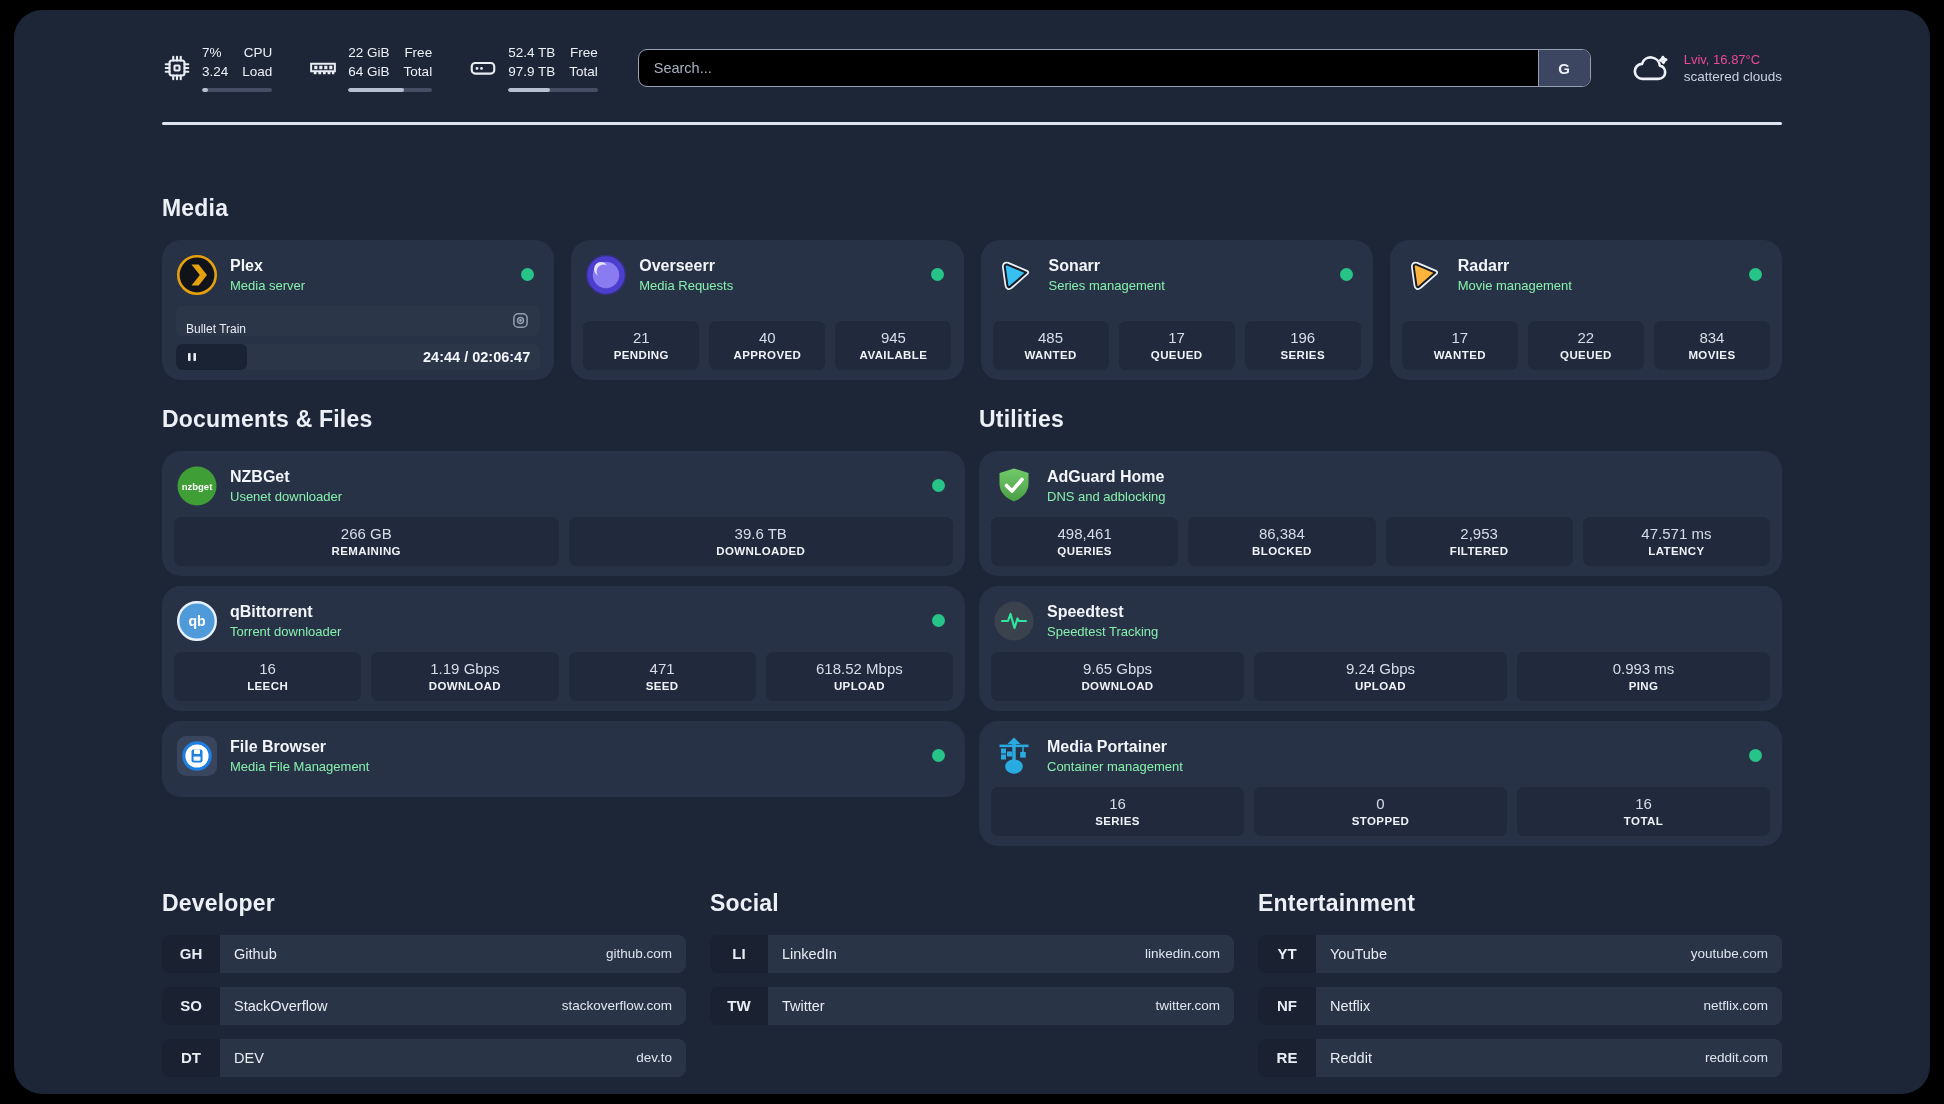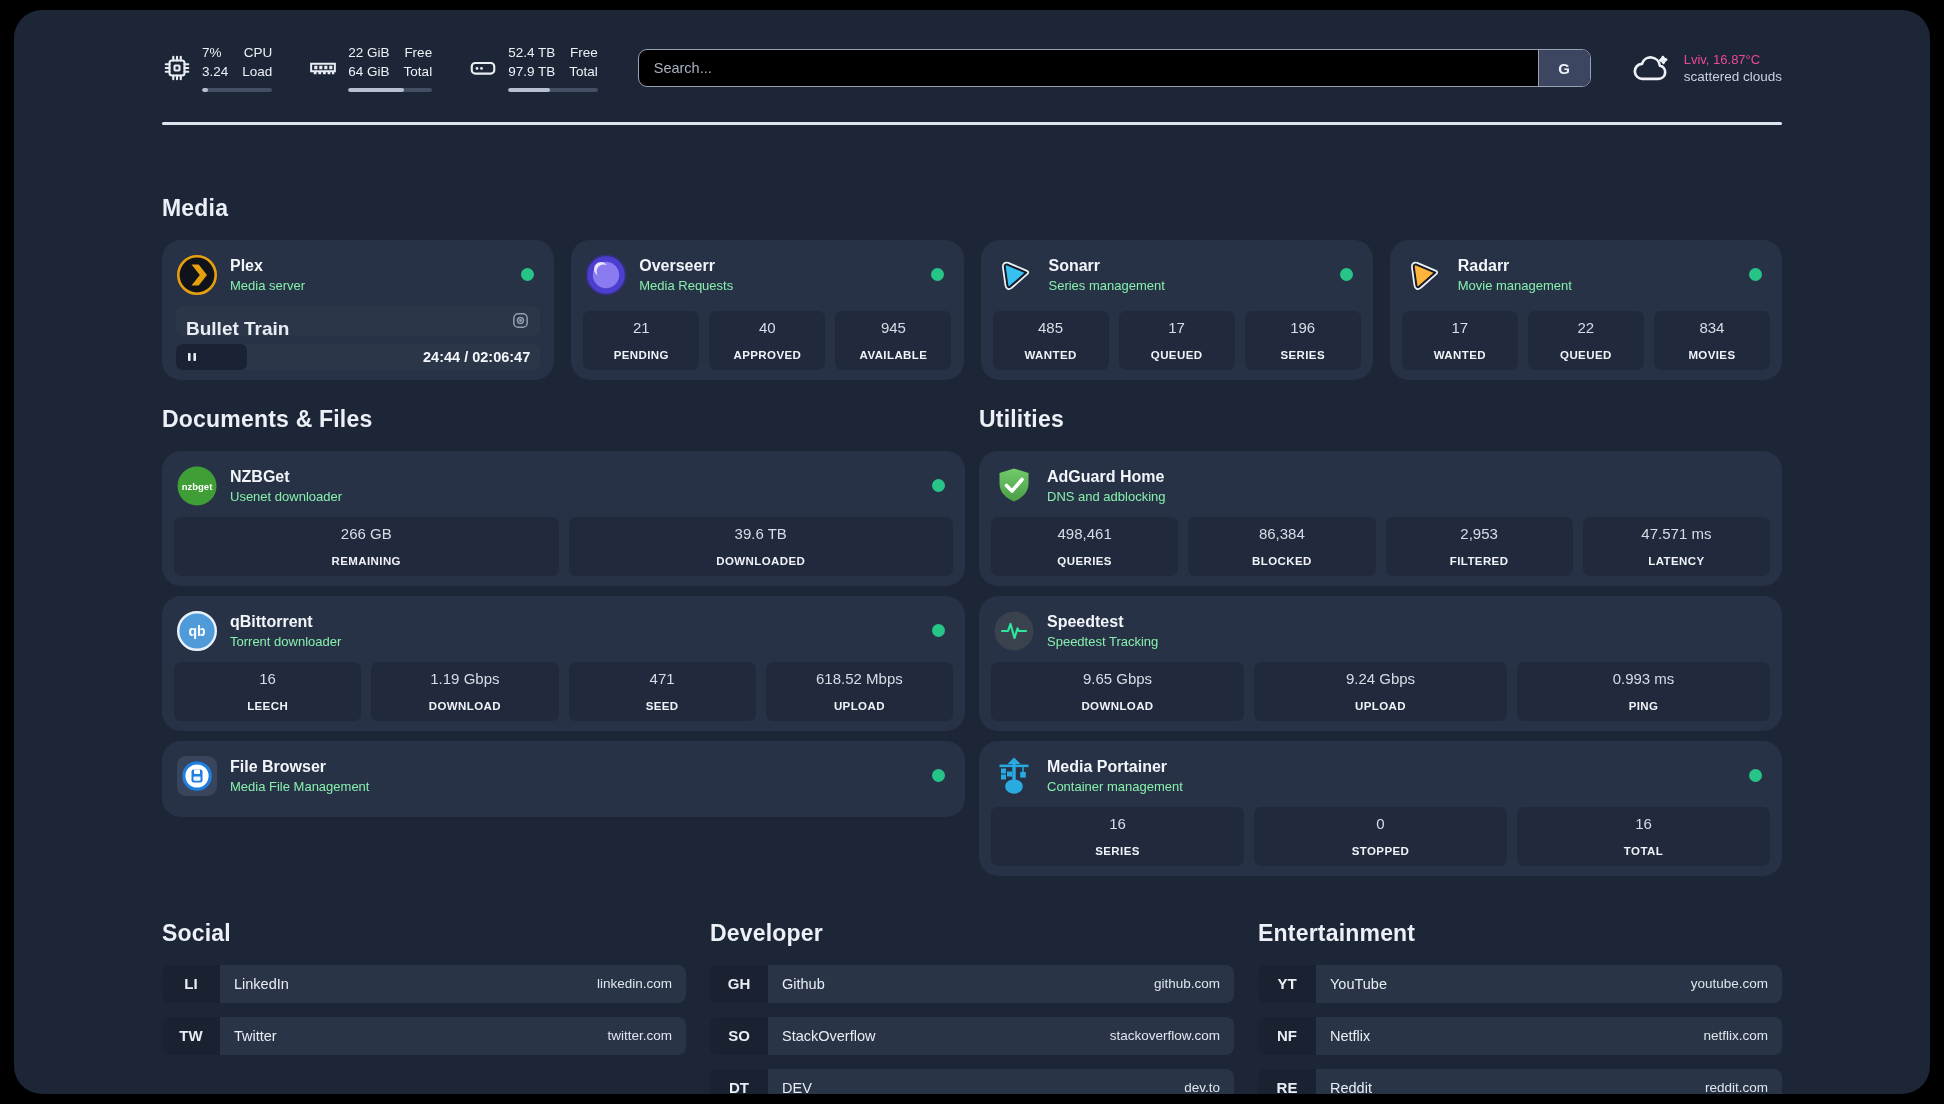--- a/index.html
+++ b/index.html
@@ -46,26 +46,26 @@
   
   .card { background:#283246; border-radius:19px; padding:10px 12px; display:flex; flex-direction:column; cursor:pointer; }
   .card-head { display:flex; align-items:center; gap:12px; padding:4px 2px 10px; }
   .app-icon { width:42px; height:42px; flex:0 0 auto; }
   .app-title { font-size:16px; font-weight:600; color:#f2f5f9; }
   .app-sub { font-size:13px; color:#86efac; margin-top:3px; }
   .status-dot { width:13px; height:13px; border-radius:50%; margin-left:auto; margin-right:6px; flex:0 0 auto; }
   .stats { display:flex; gap:10px; margin-top:auto; }
   .stat { flex:1; background:#202a3c; border-radius:7px; text-align:center; padding:8px 6px 9px; }
   .stat .v { font-size:15px; color:#d7dde7; }
-  .stat .l { font-size:11.5px; font-weight:700; color:#f0f3f8; letter-spacing:.4px; margin-top:13px;text-align:center; }
+  .stat .l { font-size:11.5px; font-weight:700; color:#f0f3f8; letter-spacing:.4px; margin-top:3px;text-align:center; }
 
   
   .np-row { background:#2b3649; border-radius:6px; height:30px; display:flex; align-items:center;
             padding:0 10px; margin:0 2px 8px; }
-  .np-title { font-size:19px; font-weight:700; color:#e8edf4;margin-top:16px; }
+  .np-title { font-size:12px; font-weight:400; color:#e8edf4;margin-top:16px; }
   .np-cam { width:19px; height:19px; margin-left:auto; }
   .np-progress { position:relative; background:#2b3649; border-radius:6px; height:26px; margin:0 2px;
                  display:flex; align-items:center; overflow:hidden;justify-content:center; }
   .np-elapsed { position:absolute; left:0; top:0; bottom:0; background:#1a2334; border-radius:6px;
                 display:flex; align-items:center; padding-left:9px; }
   .np-pause { width:14px; height:14px; }
   .np-time { margin-left:auto; padding-right:10px; font-size:14.5px; font-weight:700; color:#f4f7fb; z-index:1; }
 
   
   .bm-grid { display:grid; grid-template-columns:repeat(3,1fr); gap:24px; margin-top:44px; }
@@ -506,60 +506,60 @@
                     <div class="l">TOTAL</div>
                   </div>
                 </div>
               </div>
             </div>
         </section>
       </div>
 
       <div class="bm-grid">
         <section>
+          <h2 class="sec-title">Developer</h2>
+          <div class="bm-list" id="bm-list-0">
+              <a class="bm-row">
+                <span class="bm-abbr">GH</span>
+                <span class="bm-main">
+                  <span class="bm-name">Github</span>
+                  <span class="bm-host">github.com</span>
+                </span>
+              </a>
+              <a class="bm-row">
+                <span class="bm-abbr">SO</span>
+                <span class="bm-main">
+                  <span class="bm-name">StackOverflow</span>
+                  <span class="bm-host">stackoverflow.com</span>
+                </span>
+              </a>
+              <a class="bm-row">
+                <span class="bm-abbr">DT</span>
+                <span class="bm-main">
+                  <span class="bm-name">DEV</span>
+                  <span class="bm-host">dev.to</span>
+                </span>
+              </a>
+            </div>
+        </section>
+        <section>
           <h2 class="sec-title">Social</h2>
           <div class="bm-list" id="bm-list-1">
               <a class="bm-row">
                 <span class="bm-abbr">LI</span>
                 <span class="bm-main">
                   <span class="bm-name">LinkedIn</span>
                   <span class="bm-host">linkedin.com</span>
                 </span>
               </a>
               <a class="bm-row">
                 <span class="bm-abbr">TW</span>
                 <span class="bm-main">
                   <span class="bm-name">Twitter</span>
                   <span class="bm-host">twitter.com</span>
-                </span>
-              </a>
-            </div>
-        </section>
-        <section>
-          <h2 class="sec-title">Developer</h2>
-          <div class="bm-list" id="bm-list-0">
-              <a class="bm-row">
-                <span class="bm-abbr">GH</span>
-                <span class="bm-main">
-                  <span class="bm-name">Github</span>
-                  <span class="bm-host">github.com</span>
-                </span>
-              </a>
-              <a class="bm-row">
-                <span class="bm-abbr">SO</span>
-                <span class="bm-main">
-                  <span class="bm-name">StackOverflow</span>
-                  <span class="bm-host">stackoverflow.com</span>
-                </span>
-              </a>
-              <a class="bm-row">
-                <span class="bm-abbr">DT</span>
-                <span class="bm-main">
-                  <span class="bm-name">DEV</span>
-                  <span class="bm-host">dev.to</span>
                 </span>
               </a>
             </div>
         </section>
         <section>
           <h2 class="sec-title">Entertainment</h2>
           <div class="bm-list" id="bm-list-2">
               <a class="bm-row">
                 <span class="bm-abbr">YT</span>
                 <span class="bm-main">

